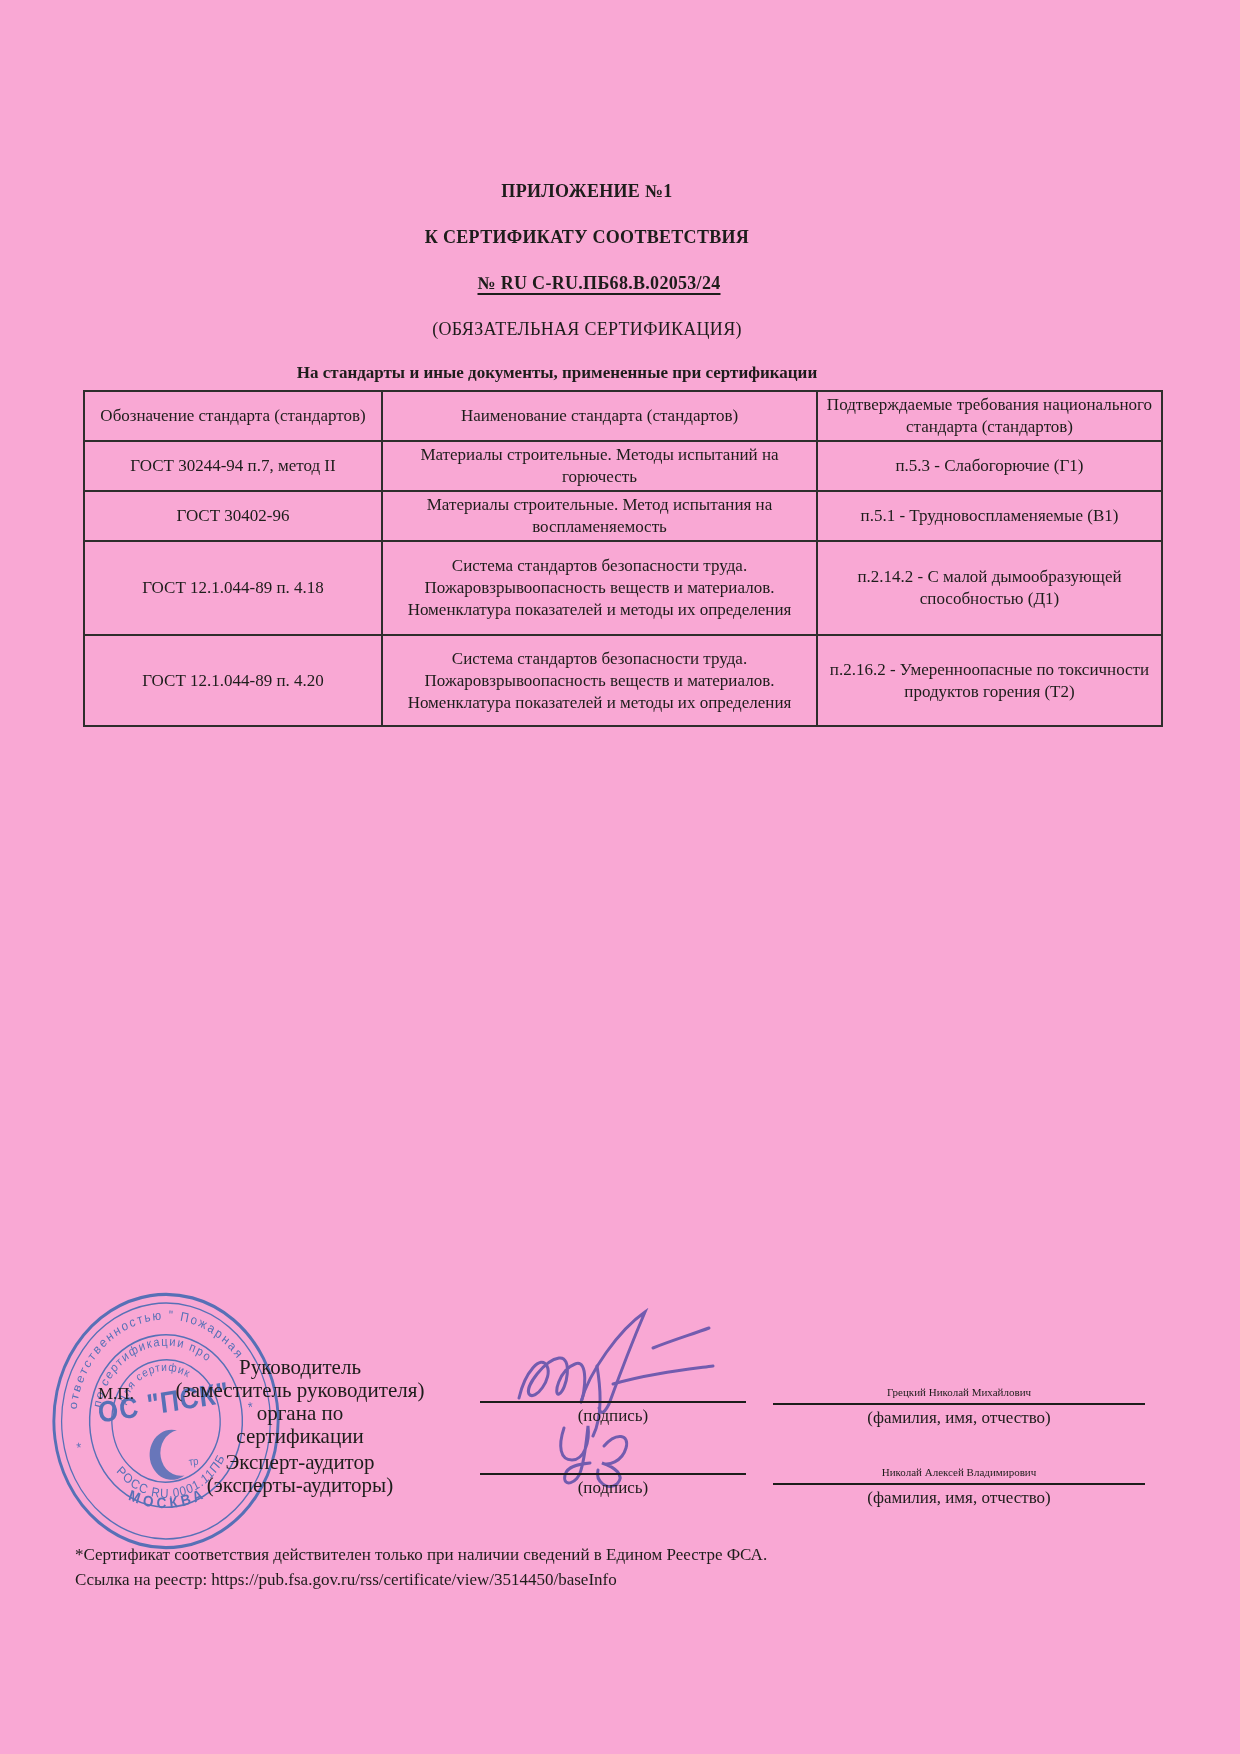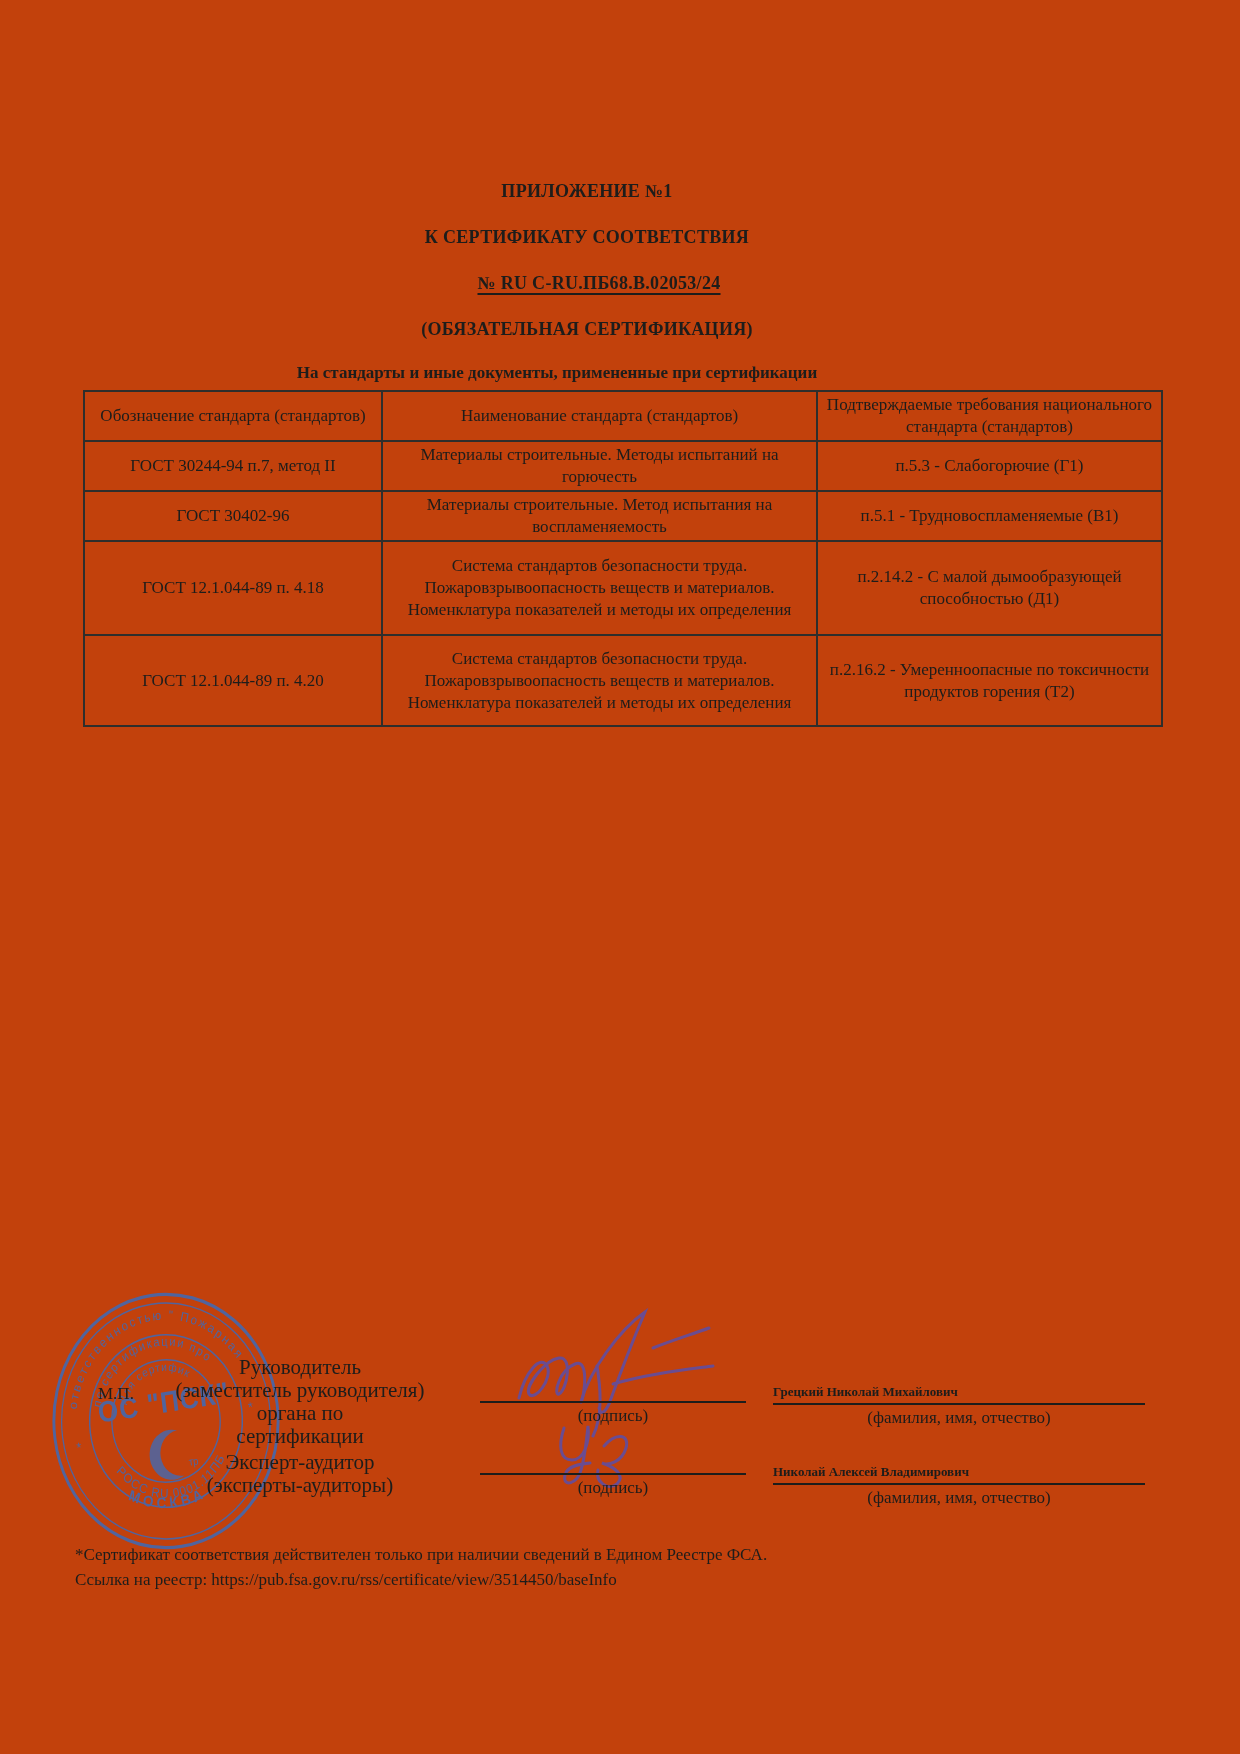--- a/index.html
+++ b/index.html
@@ -1,32 +1,32 @@
 <!DOCTYPE html>
 <html><head>
 <meta charset="utf-8">
 <style>
   html,body{margin:0;padding:0;background:#888;}
   .page{
     position:relative;
     width:1240px;height:1754px;
     margin:0 auto;
-    background:#c2410c;
+    background:#f9a8d4;
     font-family:"Liberation Serif","DejaVu Serif",serif;
     color:#1d1d1b;
     overflow:hidden;
   }
   
   .headings{
     position:absolute;top:180px;left:0;width:1174px; 
     text-align:center;
   }
   .h-line{font-size:18px;font-weight:bold;line-height:22px;margin-bottom:24px;letter-spacing:.3px;}
   .h-cert{ text-decoration:underline;text-underline-offset:4px;text-decoration-thickness:2px;padding-left:24px;}
-  .h-type{font-weight:bold;}
+  .h-type{font-weight:normal;}
   
   .table-title{
     position:absolute;top:362px;left:83px;width:1078px;
     text-align:center;padding-right:130px;box-sizing:border-box;
     font-size:17px;font-weight:bold;line-height:22px;
   }
   table.std{
     position:absolute;top:390px;left:83px;
     width:1078px;border-collapse:collapse;table-layout:fixed;
     font-size:17px;line-height:22px;
@@ -43,21 +43,21 @@
   tr.hrow{height:43px;}
   tr.r1{height:47px;} tr.r2{height:48px;} tr.r3{height:94px;} tr.r4{height:91px;}
   td.req{ text-align:left;vertical-align:top;padding-top:4px;padding-left:10px;margin-top:40px;}
   
   .sign-zone{position:absolute;top:1280px;left:0;width:1240px;height:330px;}
   .abs{position:absolute;}
   .role{font-size:21px;line-height:23px;text-align:center;margin-top:16px;}
   .mp{font-size:17px;margin-left:20px;}
   .sig-line{border-top:2px solid #1d1d1b;height:0;}
   .caption{font-size:17px;text-align:center;line-height:22px;}
-  .fio-name{font-size:13px;text-align:left;line-height:22px;font-weight:bold;}
+  .fio-name{font-size:11px;text-align:center;line-height:22px;}
   
   .footnote{
     position:absolute;top:1542px;left:75px;width:1100px;
     font-size:17px;line-height:25px;
   }
   
   .stamp-svg{position:absolute;left:50px;top:10px;opacity:.88;}
   .sig-svg{position:absolute;}
 </style>
 </head>

